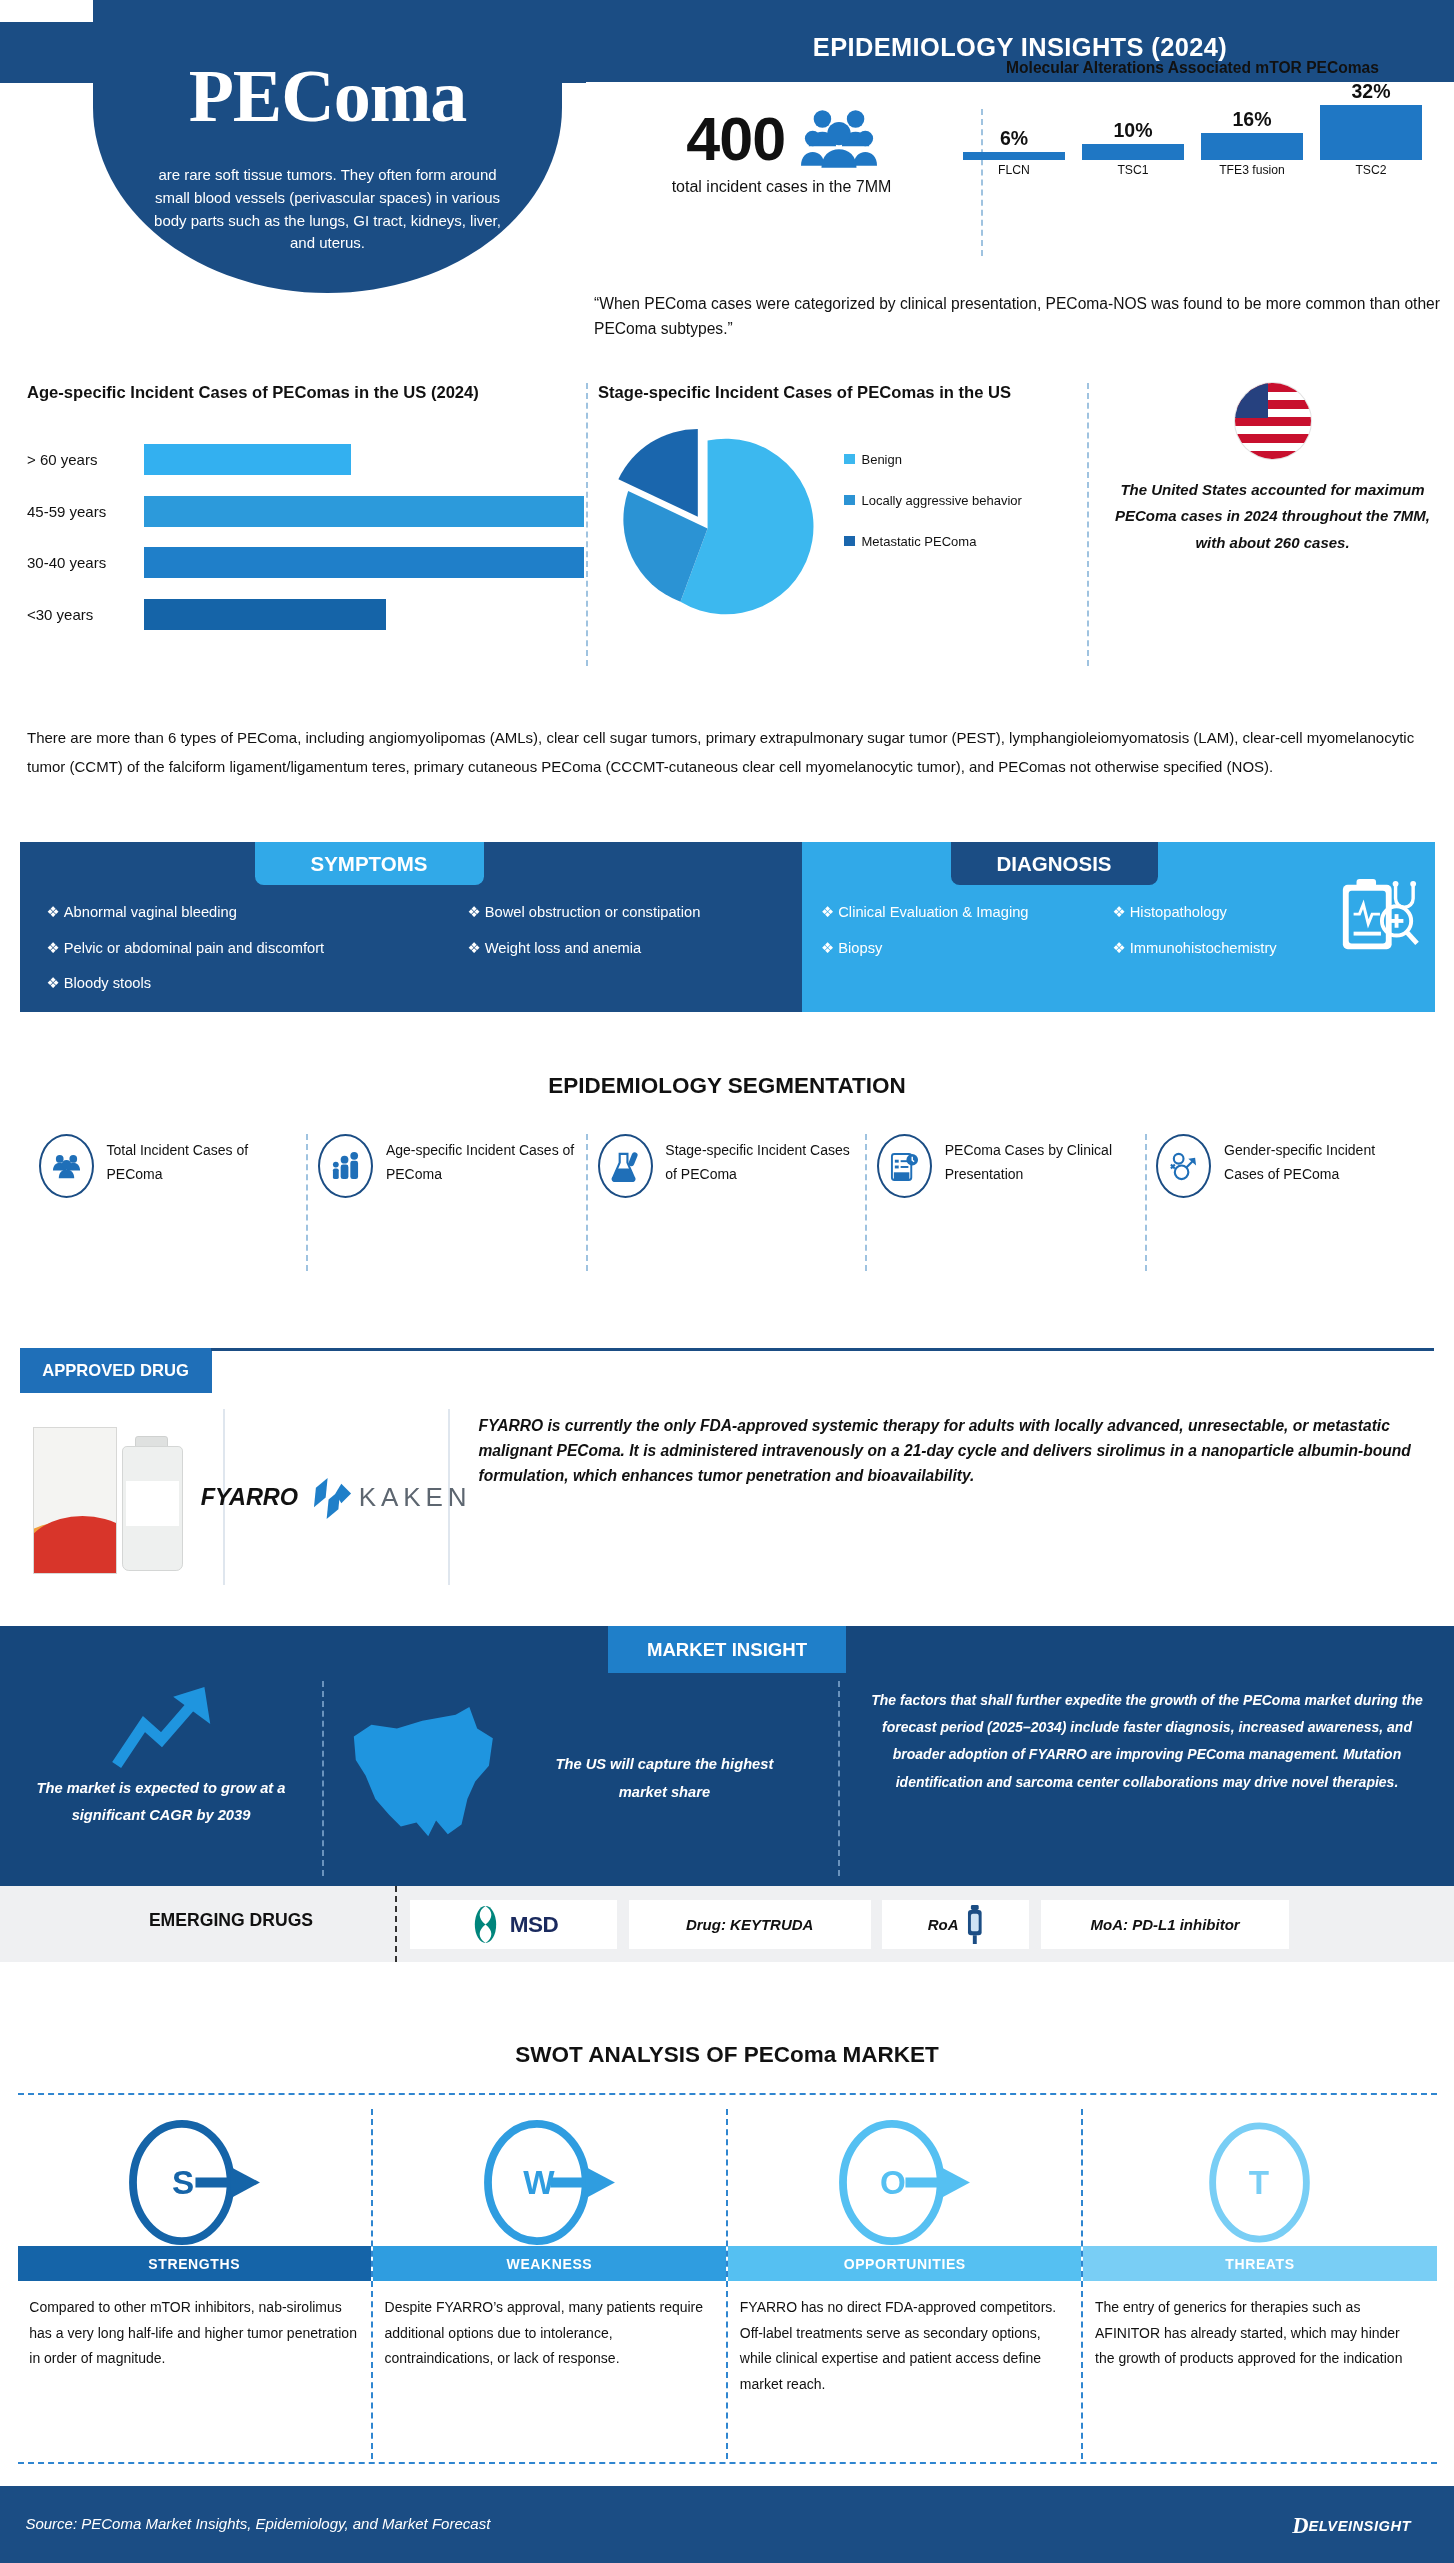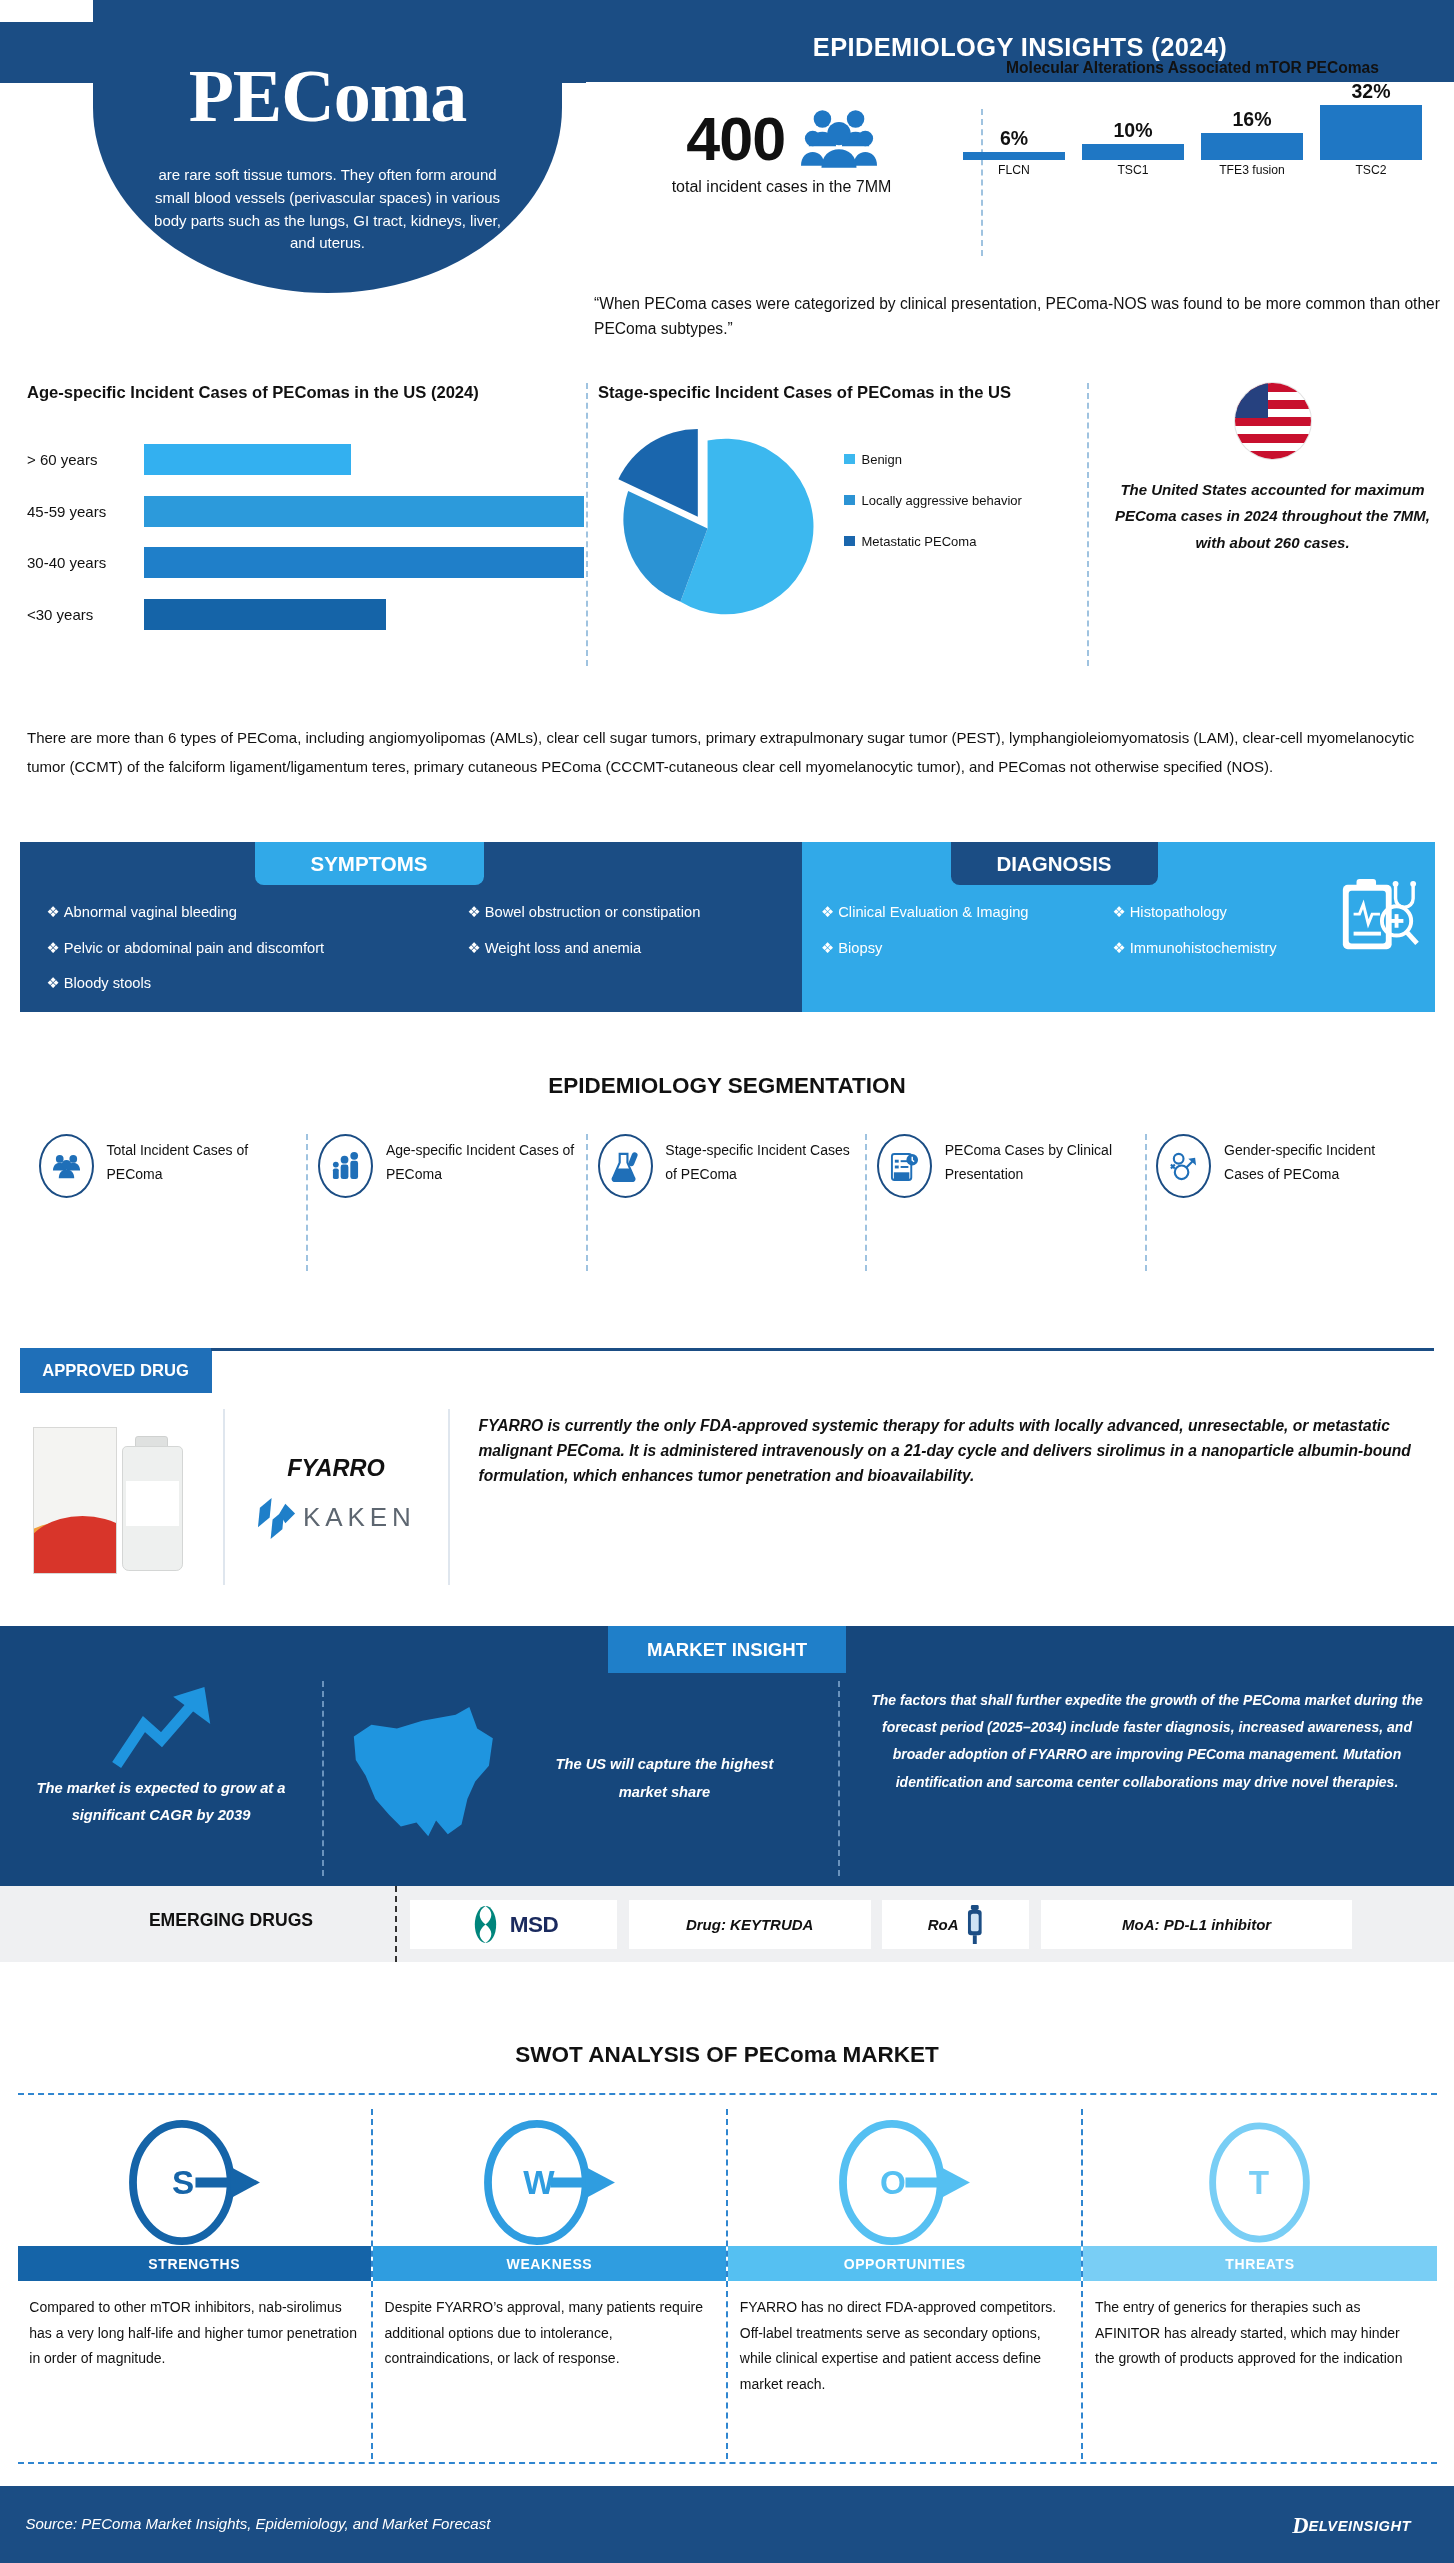--- a/index.html
+++ b/index.html
@@ -101,21 +101,21 @@
   .segtx { font-size:14px; line-height:1.72; color:#111; padding-top:3.9px; }
 
   
   .ad-tab { position:absolute; left:19.5px; top:1348px; width:192px; height:45px;
             background:#1f6fb8; color:#fff; font-size:16.6px; font-weight:bold;
             display:flex; align-items:center; justify-content:center; }
   .ad-line { position:absolute; left:211px; top:1348px; width:1223px; height:2.9px; background:#1b4d84; }
   .ad-body { position:absolute; left:19.5px; top:1409px; width:1415px; height:176px; display:flex; }
   .ad-img { width:203px; position:relative; }
   .ad-brand { width:227px; border-left:2px solid #dfe6ee; border-right:2px solid #dfe6ee;
-              display:flex; flex-direction:column; align-items:center; justify-content:center; gap:13.7px; }
+              display:flex; align-items:center; justify-content:center; gap:13.7px; }
   .ad-fyarro { font-size:23.5px; font-weight:bold; font-style:italic; color:#111; }
   .kaken { display:flex; align-items:center; gap:5.9px; }
   .kaken-tx { font-size:26px; color:#5d6670; letter-spacing:4.9px; }
   .ad-text { flex:1; padding:3.9px 17.6px 0 29px; font-size:15.6px; font-weight:bold;
              font-style:italic; line-height:1.62; color:#111; }
 
   
   .pbox { position:absolute; left:13.7px; top:17.6px; width:84px; height:147px; background:#f4f4f2;
           border:1px solid #d8d8d6; overflow:hidden; }
   .pbox-red { position:absolute; left:-9.8px; bottom:-21.5px; width:117px; height:78px;
@@ -495,21 +495,21 @@
     <div class="ed-card" style="width:242px">Drug: KEYTRUDA</div>
     <div class="ed-card" style="width:147px">
       <span>RoA</span>
       <svg width="17.6" height="39" viewBox="0 0 18 40">
         <rect x="5" y="0" width="8" height="5" rx="1.5" fill="#1b4d84"></rect>
         <rect x="2" y="5" width="14" height="26" rx="3" fill="#1b4d84"></rect>
         <rect x="5" y="9" width="8" height="18" rx="2" fill="#cfe3f5"></rect>
         <rect x="7" y="31" width="4" height="9" fill="#1b4d84"></rect>
       </svg>
     </div>
-    <div class="ed-card" style="width:311px">MoA: PD-L1 inhibitor</div>
+    <div class="ed-card" style="width:248px">MoA: PD-L1 inhibitor</div>
   </div>
 
   <div class="swot-title">SWOT ANALYSIS OF PEComa MARKET</div>
   <div class="swot-top-dash"></div>
   <div class="swot">
     <div class="swcol">
       <div class="swico">
         <svg width="147" height="125" viewBox="0 0 150 128">
           <ellipse cx="62" cy="64" rx="50" ry="60" fill="none" stroke="#1564a8" stroke-width="8"></ellipse>
           <line x1="76" y1="64" x2="120" y2="64" stroke="#1564a8" stroke-width="10"></line>

